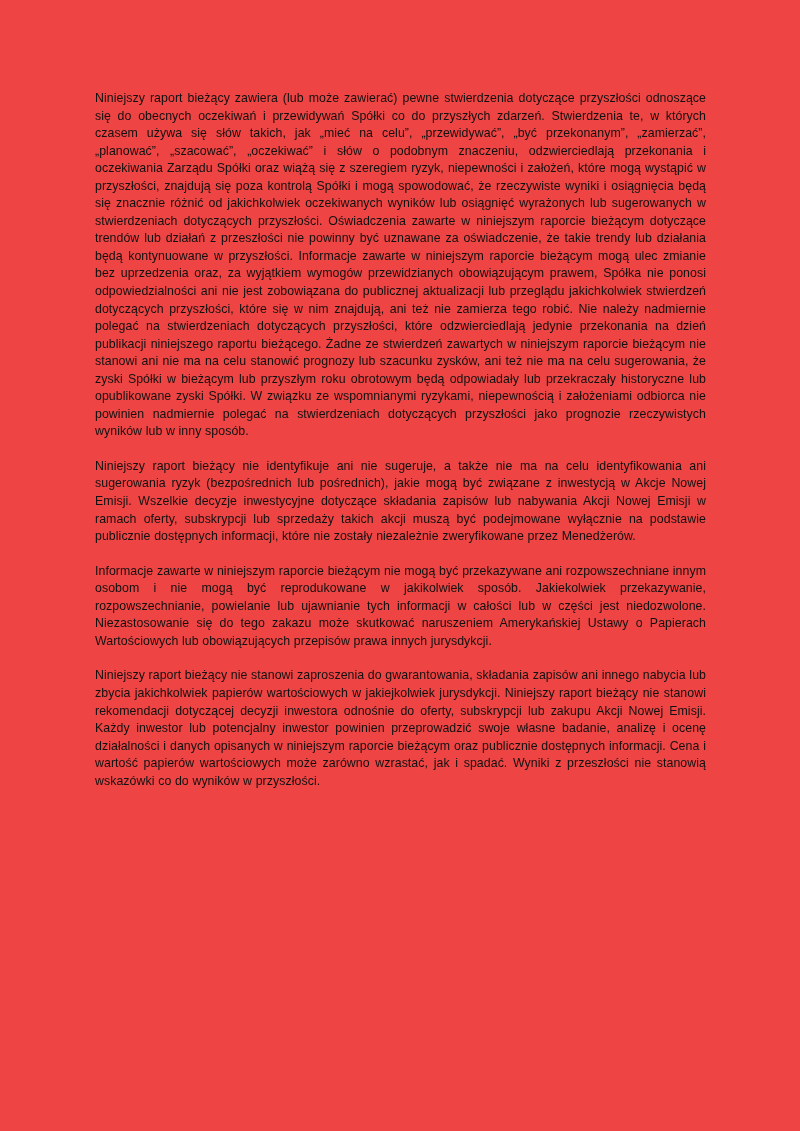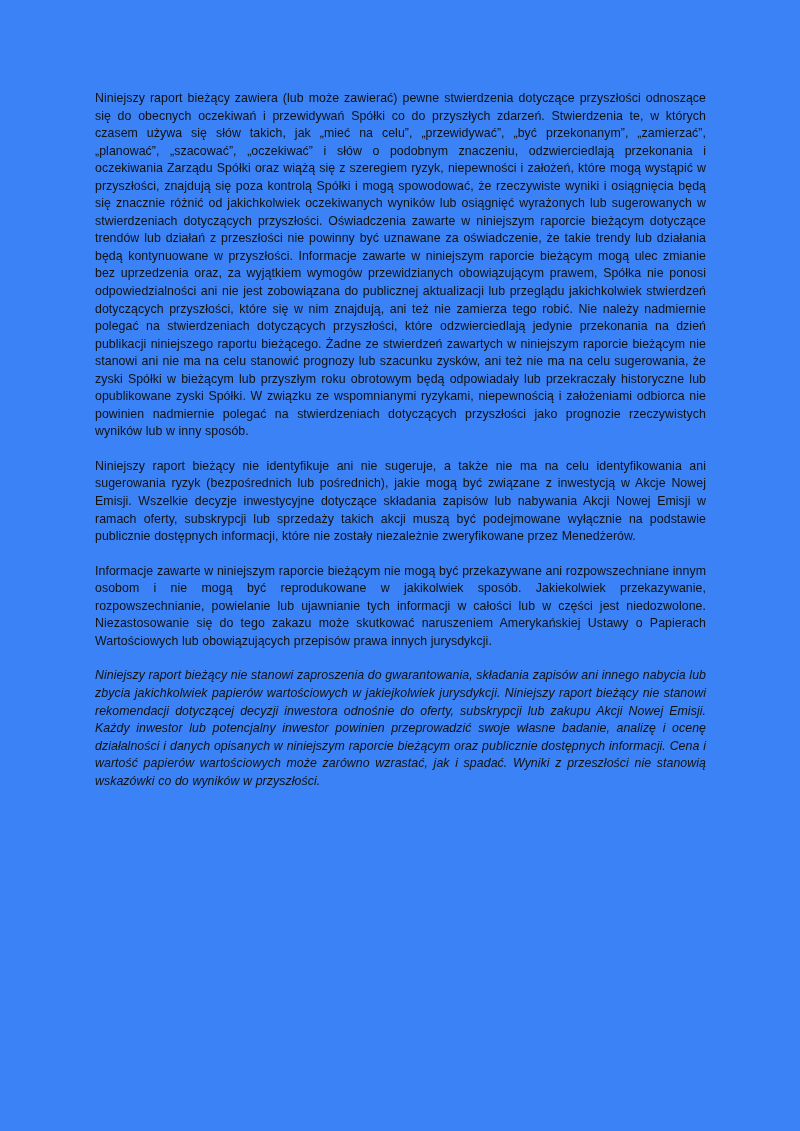--- a/index.html
+++ b/index.html
@@ -7,21 +7,21 @@
     margin: 0;
     padding: 0;
     background: #ffffff;
   }
 
   .page {
     position: relative;
     width: 800px;
     height: 1131px;
     margin: 0 auto;
-    background: #3b82f6;
+    background: #ef4444;
     overflow: hidden;
     box-sizing: border-box;
   }
 
   .document-body {
     position: absolute;
     left: 95px;
     top: 90px;
     width: 611px;
   }
@@ -35,21 +35,20 @@
     text-justify: inter-word;
     margin: 0 0 17px 0;
     hyphens: none;
     -webkit-hyphens: none;
     word-spacing: 0.01em;
     letter-spacing: 0.005em;
   }
 
   .paragraph:last-child {
     margin-bottom: 4px;
-    font-style: italic;
   }
 </style>
 </head>
 <body>
 
 <div class="page">
   <div class="document-body">
 
     <p class="paragraph">Niniejszy raport bieżący zawiera (lub może zawierać) pewne stwierdzenia dotyczące przyszłości odnoszące się do obecnych oczekiwań i przewidywań Spółki co do przyszłych zdarzeń. Stwierdzenia te, w których czasem używa się słów takich, jak „mieć na celu”, „przewidywać”, „być przekonanym”, „zamierzać”, „planować”, „szacować”, „oczekiwać” i słów o podobnym znaczeniu, odzwierciedlają przekonania i oczekiwania Zarządu Spółki oraz wiążą się z szeregiem ryzyk, niepewności i założeń, które mogą wystąpić w przyszłości, znajdują się poza kontrolą Spółki i mogą spowodować, że rzeczywiste wyniki i osiągnięcia będą się znacznie różnić od jakichkolwiek oczekiwanych wyników lub osiągnięć wyrażonych lub sugerowanych w stwierdzeniach dotyczących przyszłości. Oświadczenia zawarte w niniejszym raporcie bieżącym dotyczące trendów lub działań z przeszłości nie powinny być uznawane za oświadczenie, że takie trendy lub działania będą kontynuowane w przyszłości. Informacje zawarte w niniejszym raporcie bieżącym mogą ulec zmianie bez uprzedzenia oraz, za wyjątkiem wymogów przewidzianych obowiązującym prawem, Spółka nie ponosi odpowiedzialności ani nie jest zobowiązana do publicznej aktualizacji lub przeglądu jakichkolwiek stwierdzeń dotyczących przyszłości, które się w nim znajdują, ani też nie zamierza tego robić. Nie należy nadmiernie polegać na stwierdzeniach dotyczących przyszłości, które odzwierciedlają jedynie przekonania na dzień publikacji niniejszego raportu bieżącego. Żadne ze stwierdzeń zawartych w niniejszym raporcie bieżącym nie stanowi ani nie ma na celu stanowić prognozy lub szacunku zysków, ani też nie ma na celu sugerowania, że zyski Spółki w bieżącym lub przyszłym roku obrotowym będą odpowiadały lub przekraczały historyczne lub opublikowane zyski Spółki. W związku ze wspomnianymi ryzykami, niepewnością i założeniami odbiorca nie powinien nadmiernie polegać na stwierdzeniach dotyczących przyszłości jako prognozie rzeczywistych wyników lub w inny sposób.</p>
 

